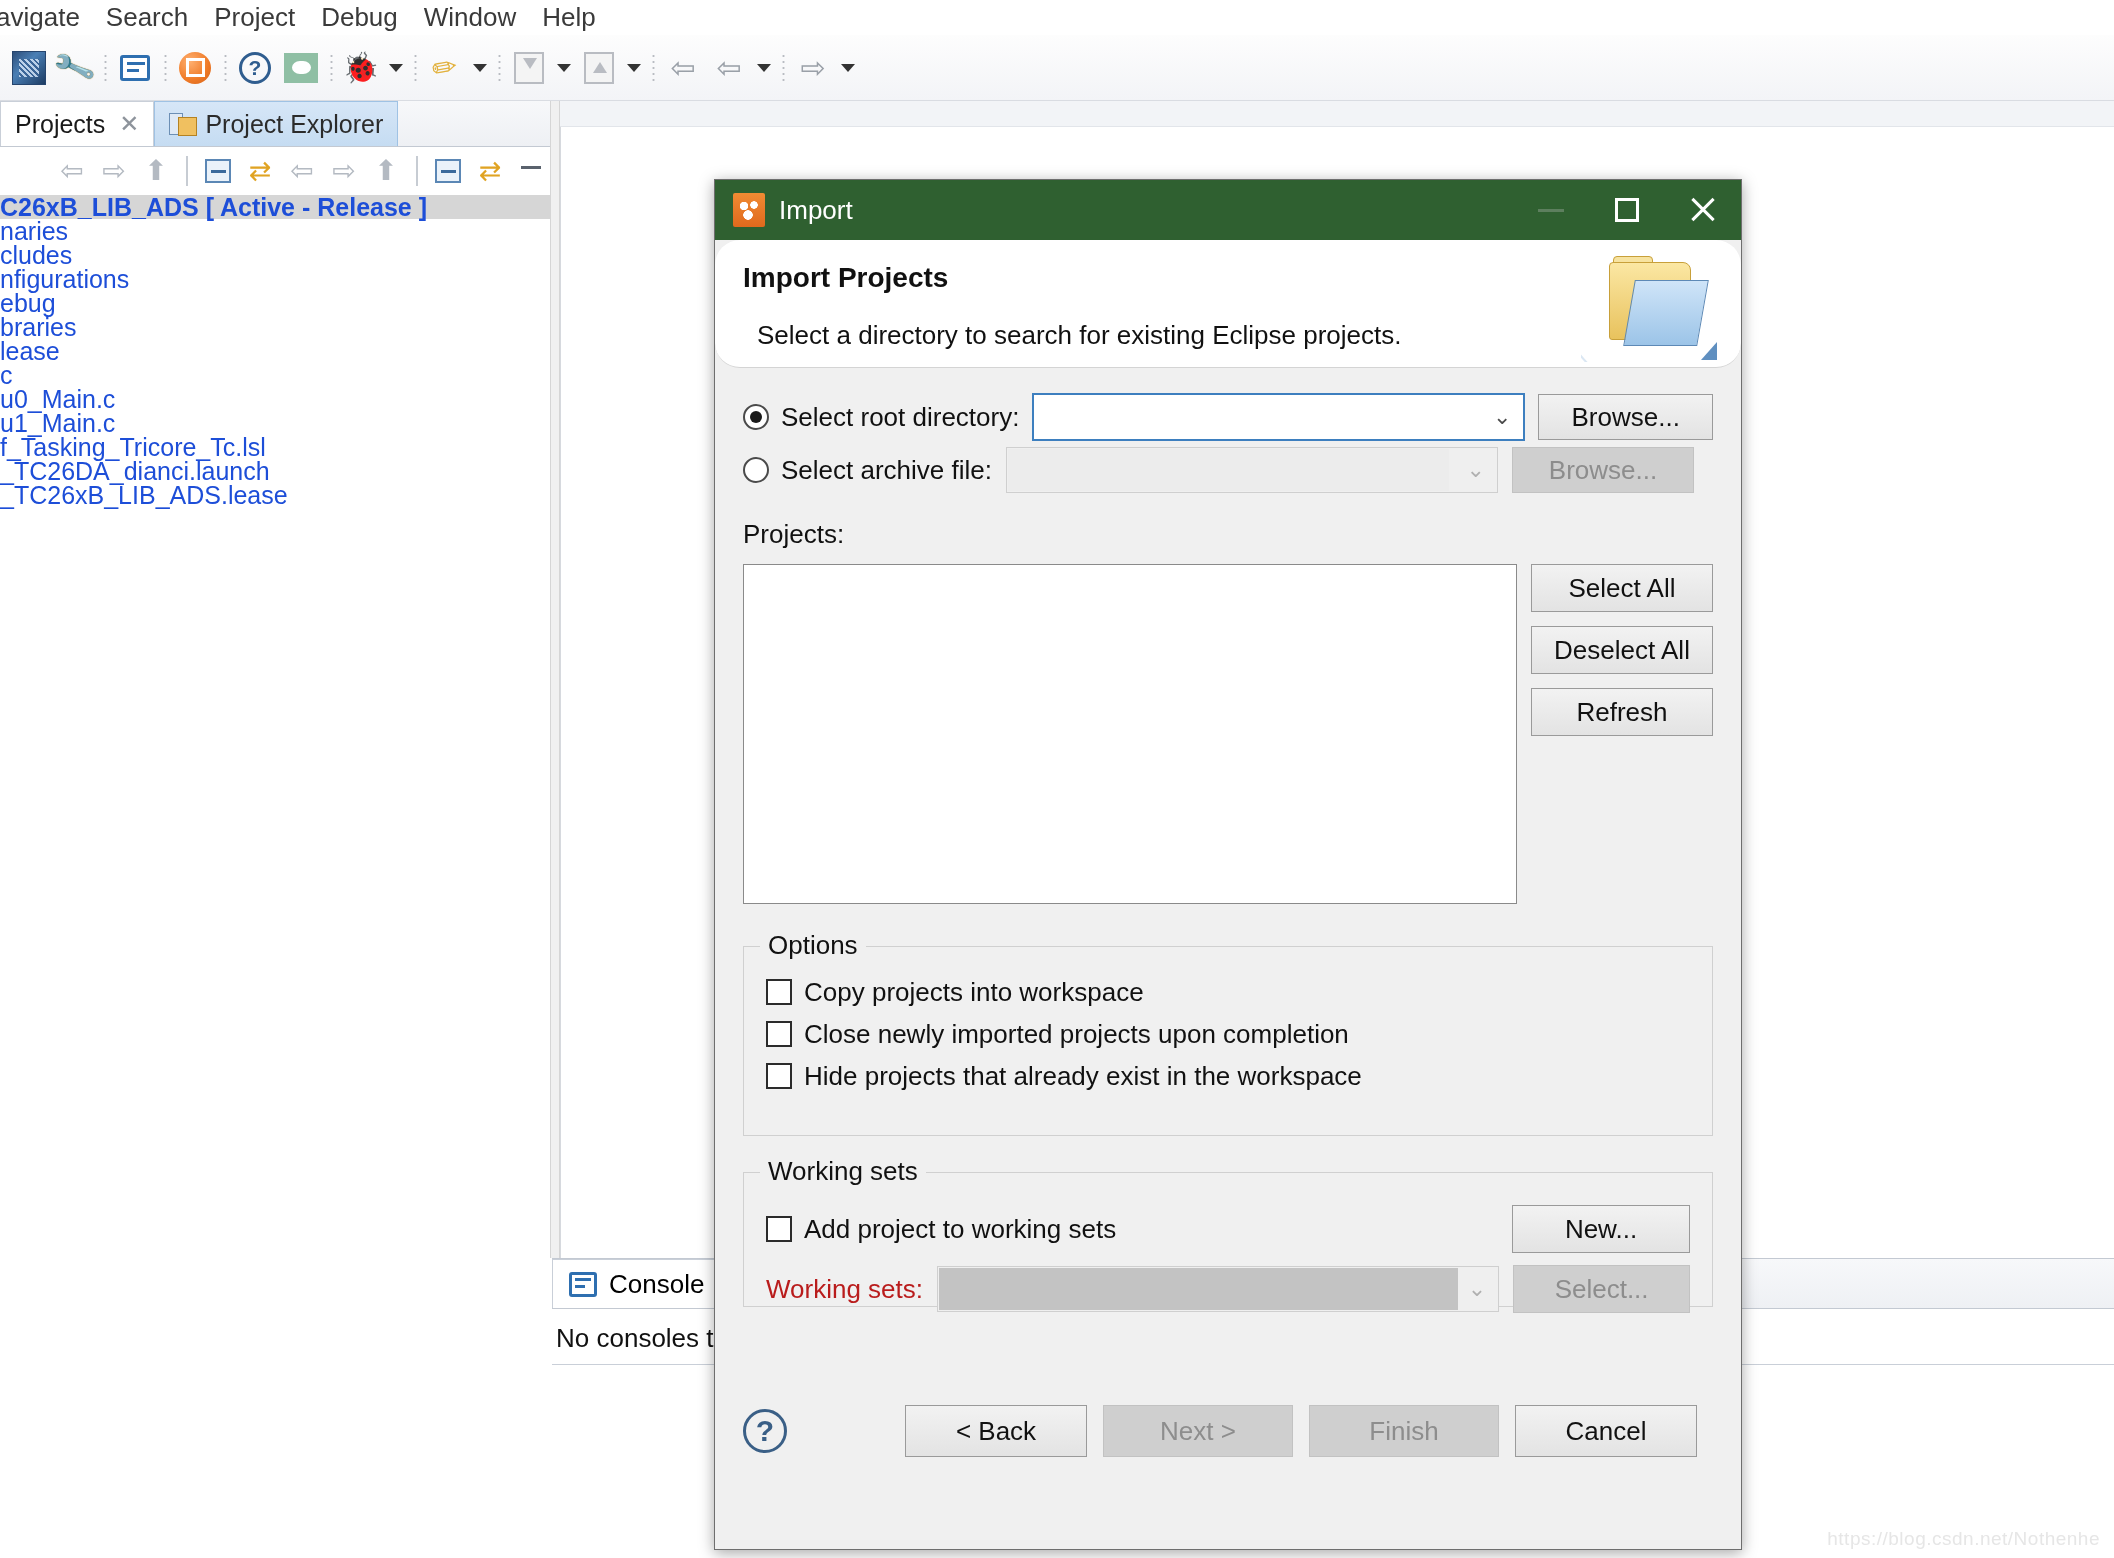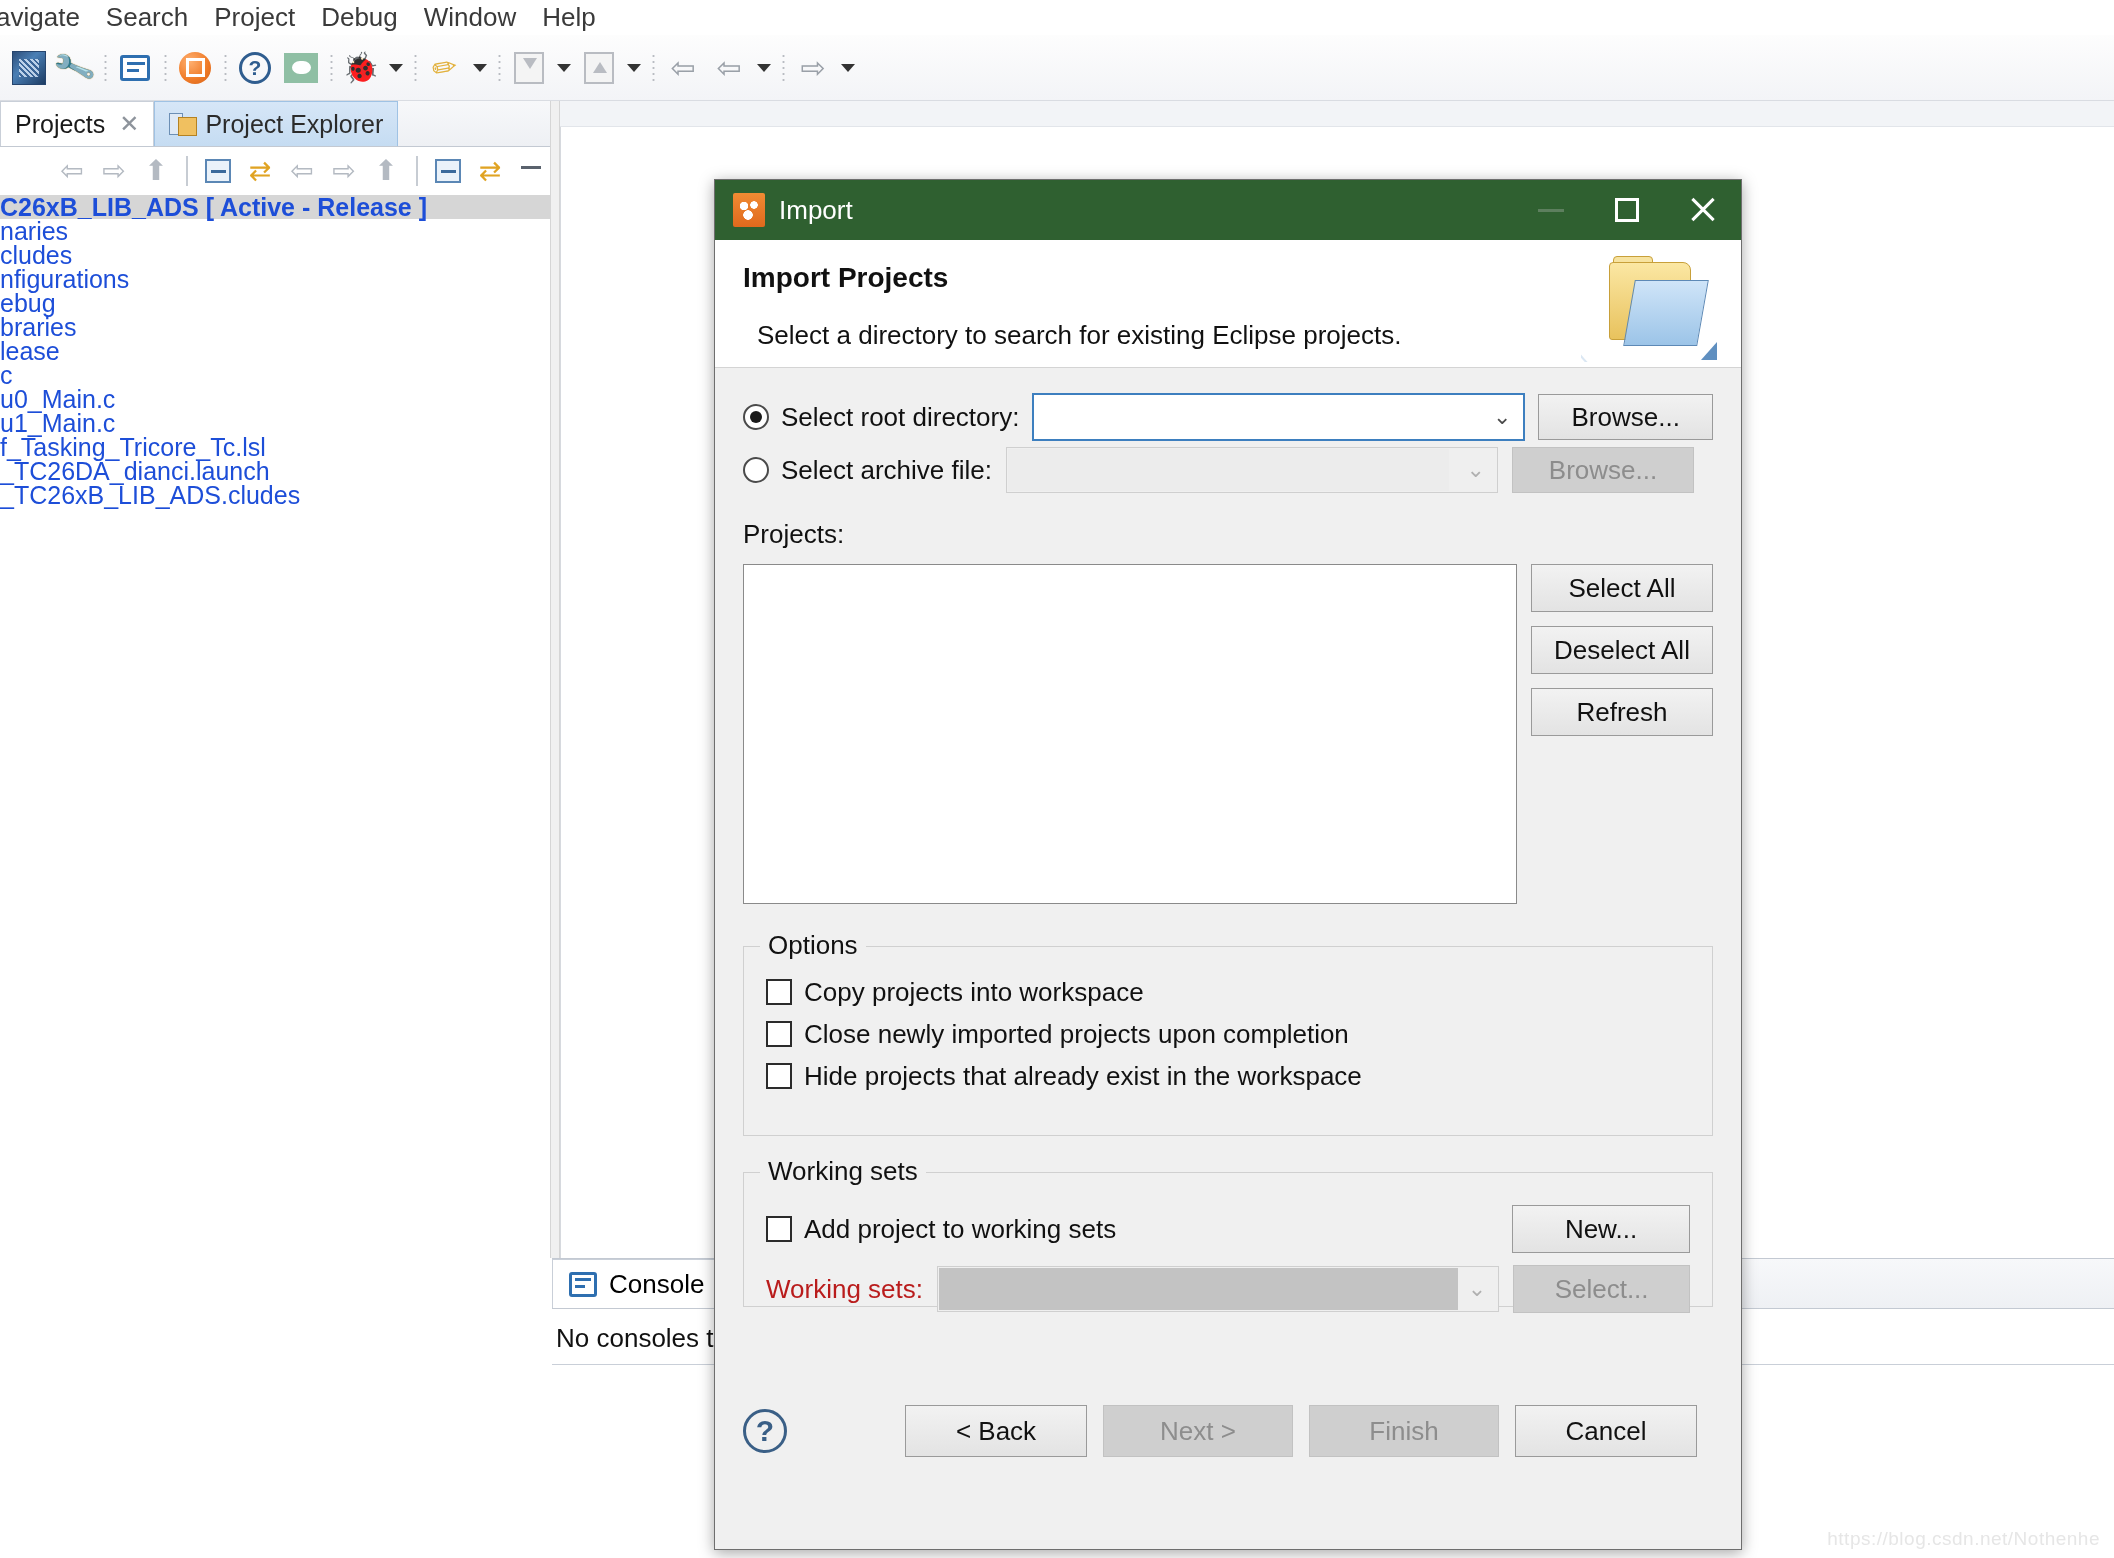--- a/index.html
+++ b/index.html
@@ -148,21 +148,21 @@
   .dlg-ctrls { margin-left:auto; display:flex; height:60px; }
   .dlg-ctrl { width:76px; height:60px; display:flex; align-items:center; justify-content:center; }
   .cmin { width:26px;height:3px;background:#5d7f5e; }
   .cmax { width:24px;height:24px;border:3px solid #ffffff; }
   .cclose { position:relative; width:30px;height:30px; }
   .cclose::before,.cclose::after{content:'';position:absolute;left:0;top:13px;width:30px;height:3px;background:#fff;}
   .cclose::before{transform:rotate(45deg);} .cclose::after{transform:rotate(-45deg);}
 
   .dlg-head {
     height:128px; background:#ffffff; border-bottom:1px solid #d4d4d4;
-    position:relative; padding:22px 0 0 28px;
+    position:relative; padding:22px 0 0 28px;border-radius:25px;
   }
   .dlg-head-title { font-size:28px; font-weight:bold; color:#111; }
   .dlg-head-sub { font-size:26px; color:#111; margin-top:26px; margin-left:14px; }
   .head-folder { position:absolute; right:20px; top:10px; width:140px; height:112px; }
   .hf-swoosh { position:absolute; right:0; top:0; width:140px; height:112px; overflow:hidden; }
   .hf-swoosh::after { content:''; position:absolute; right:-40px; top:-60px; width:200px; height:200px;
      border: 2px solid #dbe7f3; border-radius:50%; }
   .hf-folder-back { position:absolute; left:28px; top:12px; width:82px; height:78px;
      background: linear-gradient(to bottom,#fbe7a3,#e8c25d); border:1px solid #c8a03a; border-radius:4px 8px 3px 3px;}
   .hf-folder-tab { position:absolute; left:32px; top:6px; width:40px; height:14px; background:#f7e3a0; border:1px solid #c8a03a; border-radius:4px 4px 0 0;}
@@ -336,21 +336,21 @@
     <div class="trow">cludes</div>
     <div class="trow">nfigurations</div>
     <div class="trow">ebug</div>
     <div class="trow">braries</div>
     <div class="trow">lease</div>
     <div class="trow">c</div>
     <div class="trow">u0_Main.c</div>
     <div class="trow">u1_Main.c</div>
     <div class="trow">f_Tasking_Tricore_Tc.lsl</div>
     <div class="trow">_TC26DA_dianci.launch</div>
-    <div class="trow">_TC26xB_LIB_ADS.cludes</div>
+    <div class="trow">_TC26xB_LIB_ADS.lease</div>
   </div>
 
   <div class="sash-v"></div>
 
   <div class="editor"></div>
   <div class="editor-top"></div>
 
   <div class="console">
     <div class="console-tabbar">
       <div class="ctab">

